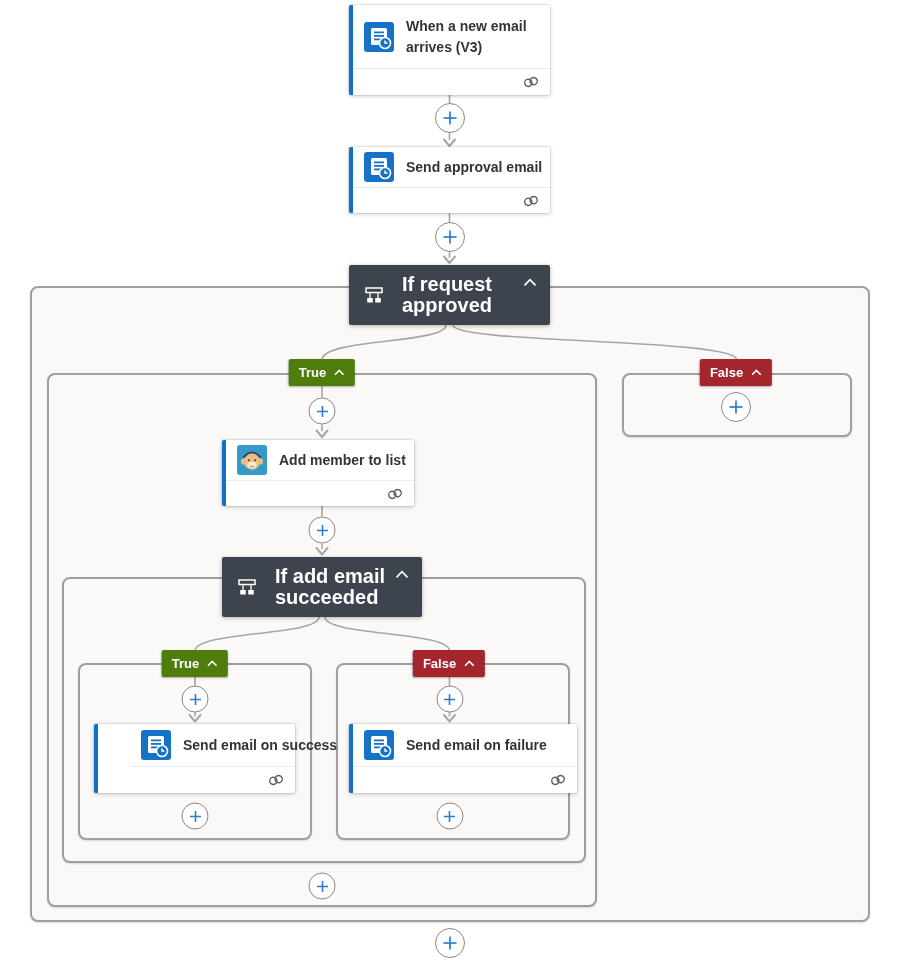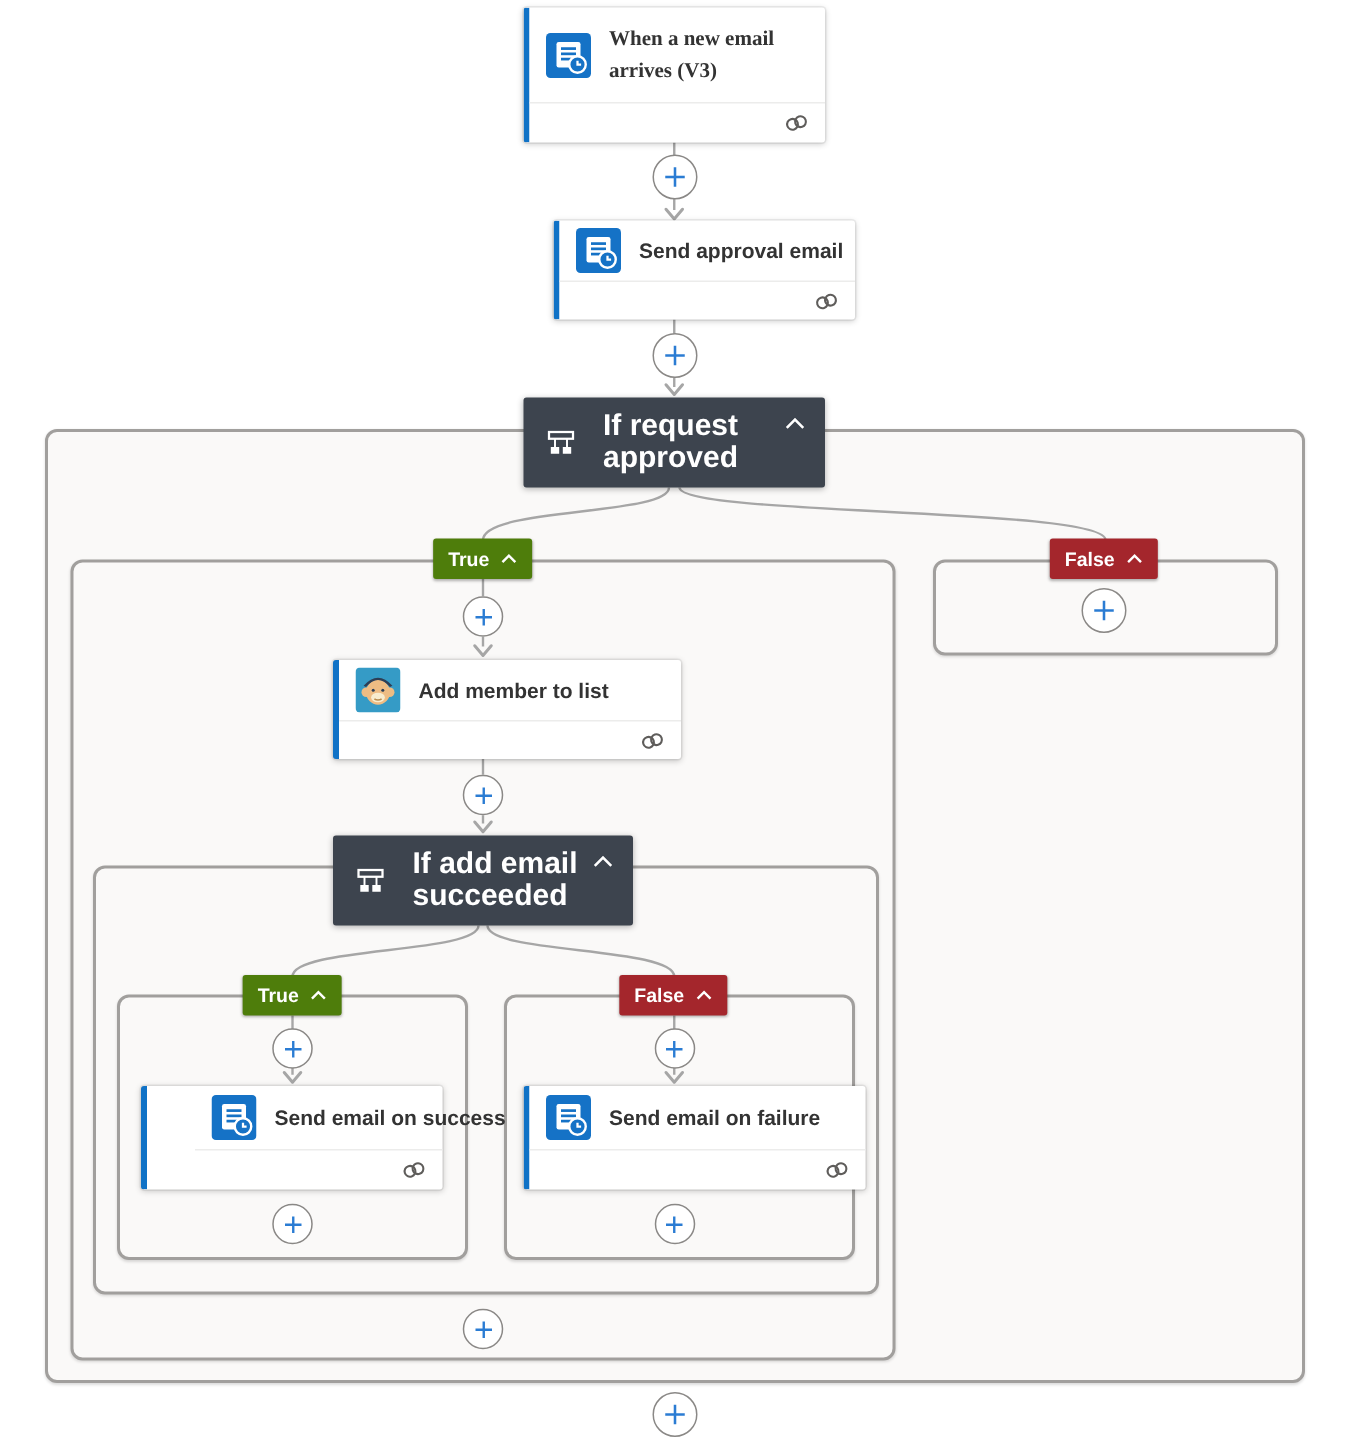--- a/index.html
+++ b/index.html
@@ -96,21 +96,21 @@
     <path class="conn" d="M319,617 C319,636 195,631 195,651"></path>
     <path class="conn" d="M325,617 C325,636 449.5,631 449.5,651"></path>
     <line class="conn" x1="195" y1="677" x2="195" y2="686"></line>
     <line class="conn" x1="195" y1="712" x2="195" y2="716.5"></line>
     <path class="arrow" d="M189.5,715 L195,721.5 L200.5,715"></path>
     <line class="conn" x1="449.5" y1="677" x2="449.5" y2="686"></line>
     <line class="conn" x1="449.5" y1="712" x2="449.5" y2="716.5"></line>
     <path class="arrow" d="M444,715 L449.5,721.5 L455,715"></path>
   </svg>
 
-  <div class="card" style="left:349px; top:5px; width:201px; height:90px;font-family:Liberation Serif, serif;">
+  <div class="card" style="left:349px; top:5px; width:201px; height:90px;">
     <div class="card-main tall">
       <svg class="app-icon" viewBox="0 0 30 30">
         <rect width="30" height="30" rx="3" fill="#1572c6"></rect>
         <rect x="7" y="6" width="16" height="17" rx="1.5" fill="#fff"></rect>
         <rect x="10" y="9.5" width="10" height="1.8" fill="#1572c6"></rect>
         <rect x="10" y="13" width="10" height="1.8" fill="#1572c6"></rect>
         <rect x="10" y="16.5" width="7" height="1.8" fill="#1572c6"></rect>
         <circle cx="21" cy="21" r="5.5" fill="#1572c6" stroke="#fff" stroke-width="1.6"></circle>
         <path d="M21 18.5 V21 H23.4" stroke="#fff" stroke-width="1.5" fill="none"></path>
       </svg>
@@ -126,21 +126,21 @@
     </div>
   </div>
 
   <div class="plus-btn plus-lg" style="left:449.5px; top:118px;">
     <svg class="plus-icon" width="16" height="16" viewBox="0 0 16 16">
       <line x1="8" y1="1.5" x2="8" y2="14.5" stroke-width="1.7"></line>
         <line x1="1.5" y1="8" x2="14.5" y2="8" stroke-width="1.7"></line>
     </svg>
   </div>
 
-  <div class="card" style="left:349px; top:147px; width:201px; height:66px;margin-left:20px;">
+  <div class="card" style="left:349px; top:147px; width:201px; height:66px;">
     <div class="card-main">
       <svg class="app-icon" viewBox="0 0 30 30">
         <rect width="30" height="30" rx="3" fill="#1572c6"></rect>
         <rect x="7" y="6" width="16" height="17" rx="1.5" fill="#fff"></rect>
         <rect x="10" y="9.5" width="10" height="1.8" fill="#1572c6"></rect>
         <rect x="10" y="13" width="10" height="1.8" fill="#1572c6"></rect>
         <rect x="10" y="16.5" width="7" height="1.8" fill="#1572c6"></rect>
         <circle cx="21" cy="21" r="5.5" fill="#1572c6" stroke="#fff" stroke-width="1.6"></circle>
         <path d="M21 18.5 V21 H23.4" stroke="#fff" stroke-width="1.5" fill="none"></path>
       </svg>
@@ -196,21 +196,21 @@
         <line x1="1.5" y1="7" x2="12.5" y2="7" stroke-width="1.6"></line>
     </svg>
   </div>
   <div class="plus-btn plus-lg" style="left:736px; top:407px;">
     <svg class="plus-icon" width="16" height="16" viewBox="0 0 16 16">
       <line x1="8" y1="1.5" x2="8" y2="14.5" stroke-width="1.7"></line>
         <line x1="1.5" y1="8" x2="14.5" y2="8" stroke-width="1.7"></line>
     </svg>
   </div>
 
-  <div class="card" style="left:222px; top:440px; width:232px; height:66px;">
+  <div class="card" style="left:222px; top:440px; width:192px; height:66px;">
     <div class="card-main">
       <svg class="app-icon" viewBox="0 0 30 30">
         <rect width="30" height="30" rx="3" fill="#359bc6"></rect>
         <circle cx="7.2" cy="16.5" r="3.2" fill="#eebc83"></circle>
         <circle cx="22.8" cy="16.5" r="3.2" fill="#eebc83"></circle>
         <ellipse cx="15" cy="16.5" rx="8" ry="8.3" fill="#eebc83"></ellipse>
         <path d="M7 13 Q15 3.5 23 13 L24.6 12.2 Q15 1.5 5.4 12.2 Z" fill="#2d3e55"></path>
         <ellipse cx="15" cy="20" rx="4.6" ry="3.2" fill="#f8ecce"></ellipse>
         <circle cx="11.8" cy="15.2" r="1" fill="#2d3e55"></circle>
         <circle cx="18.2" cy="15.2" r="1" fill="#2d3e55"></circle>

